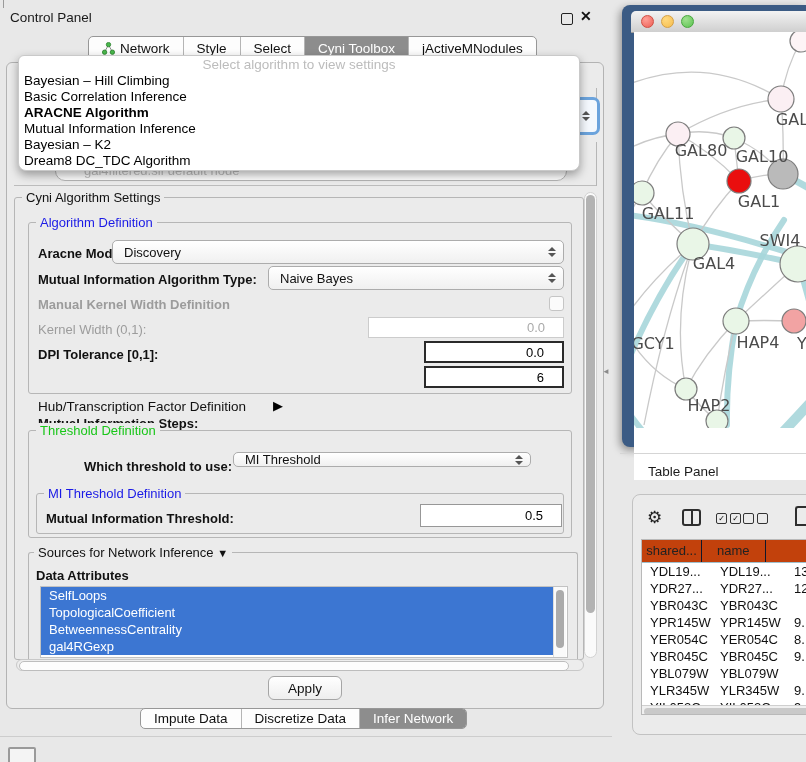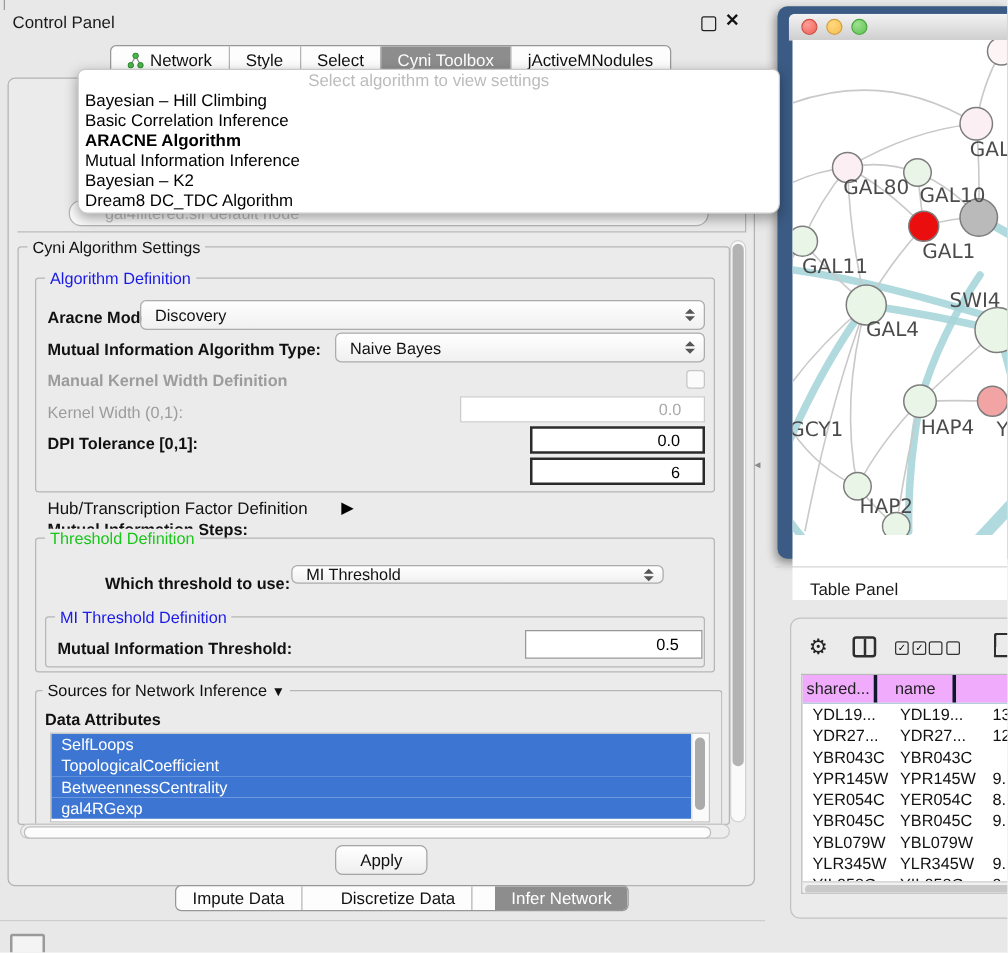--- a/index.html
+++ b/index.html
@@ -26,21 +26,21 @@
        border-right:1px solid #b5b5b5;white-space:nowrap;}
   .tab:last-child{border-right:none;}
   .tab.sel{background:#8d8d8d;color:#fff;}
   .popup-item{font-size:13.5px;color:#000;padding:0 0 0 5px;line-height:16px;white-space:nowrap;}
   .popup-item.b{font-weight:bold;}
   .src-item{font-size:13px;color:#fff;background:#3c76d2;line-height:17px;padding-left:8px;white-space:nowrap;}
   .nlabel{position:absolute;transform:translate(-50%,-50%);font-family:"DejaVu Sans",sans-serif;
           font-size:16px;color:#4b4b4b;white-space:nowrap;}
   .light{position:absolute;width:13px;height:13px;border-radius:50%;top:4px;box-sizing:border-box;}
   .th{box-sizing:border-box;font-size:13px;color:#222;text-align:center;line-height:22px;
-      background:#f0abfc;border-right:3px solid #0f172a;overflow:hidden;white-space:nowrap;}
+      background:#c2410c;border-right:1px solid #0f172a;overflow:hidden;white-space:nowrap;}
   .tr{display:flex;height:17px;}
   .td{box-sizing:border-box;font-size:13px;color:#111;line-height:17px;padding-left:8px;
       overflow:hidden;white-space:nowrap;}
   .c0{width:70px;} .c1{width:74px;} .c2{width:60px;}
   .ibox{position:absolute;box-sizing:border-box;border:1.5px solid #2e2e2e;background:transparent;}
   .vline{position:absolute;width:1px;background:#b6b6b6;}
 </style>
 </head>
 <body>
 
@@ -88,21 +88,21 @@
         <i class="dn"></i>
       </span>
   </div>
   <div class="vline" style="left:596px;top:88px;height:46px;z-index:4;"></div>
   <div class="vline" style="left:596px;top:142px;height:44px;z-index:4;"></div>
   <div class="abs" style="left:55px;top:160px;width:512px;height:21px;border:1px solid #b5b5b5;border-radius:10px;
        background:#fdfdfd;z-index:4;font-size:13px;color:#c0c0c0;display:flex;align-items:center;padding-left:28px;box-sizing:border-box;">gal4filtered.sif default node</div>
   <div class="abs" style="left:14px;top:185px;width:582px;height:1px;background:#bcbcbc;z-index:4;"></div>
 
   <div class="abs" style="left:18px;top:55px;width:560px;height:114px;background:#fff;border:1px solid #c9c9c9;
-       border-radius:6px 6px 8px 8px;box-shadow:0 4px 10px rgba(0,0,0,0.35);z-index:50;margin-left:44px;">
+       border-radius:6px 6px 8px 8px;box-shadow:0 4px 10px rgba(0,0,0,0.35);z-index:50;">
     <div style="text-align:center;font-size:13.5px;color:#bcbcbc;line-height:17px;">Select algorithm to view settings</div>
     <div id="popup-items">
         <div class="popup-item">Bayesian – Hill Climbing</div>
         <div class="popup-item">Basic Correlation Inference</div>
         <div class="popup-item b">ARACNE Algorithm</div>
         <div class="popup-item">Mutual Information Inference</div>
         <div class="popup-item">Bayesian – K2</div>
         <div class="popup-item">Dream8 DC_TDC Algorithm</div>
       </div>
   </div>
@@ -188,21 +188,21 @@
   </div>
 
   <div class="abs" style="left:16px;top:659px;width:568px;height:12px;background:#ededed;border:1px solid #c8c8c8;
        border-radius:7px;box-sizing:border-box;">
     <div style="position:absolute;left:2px;top:1px;width:548px;height:8px;background:#fcfcfc;border:1px solid #bdbdbd;border-radius:5px;"></div>
   </div>
 
   <div class="abs" style="left:268px;top:676px;width:72px;height:22px;background:linear-gradient(#ffffff,#eeeeee);
        border:1px solid #a5a5a5;border-radius:6px;display:flex;align-items:center;justify-content:center;font-size:13.5px;color:#111;">Apply</div>
 
-  <div id="bottom-tabs" class="tabbar" style="left:140px;top:708px;height:21px;gap:18px;">
+  <div id="bottom-tabs" class="tabbar" style="left:140px;top:708px;height:21px;">
       <div class="tab">
         <span>Impute Data</span>
       </div>
       <div class="tab">
         <span>Discretize Data</span>
       </div>
       <div class="tab sel">
         <span>Infer Network</span>
       </div>
     </div>

